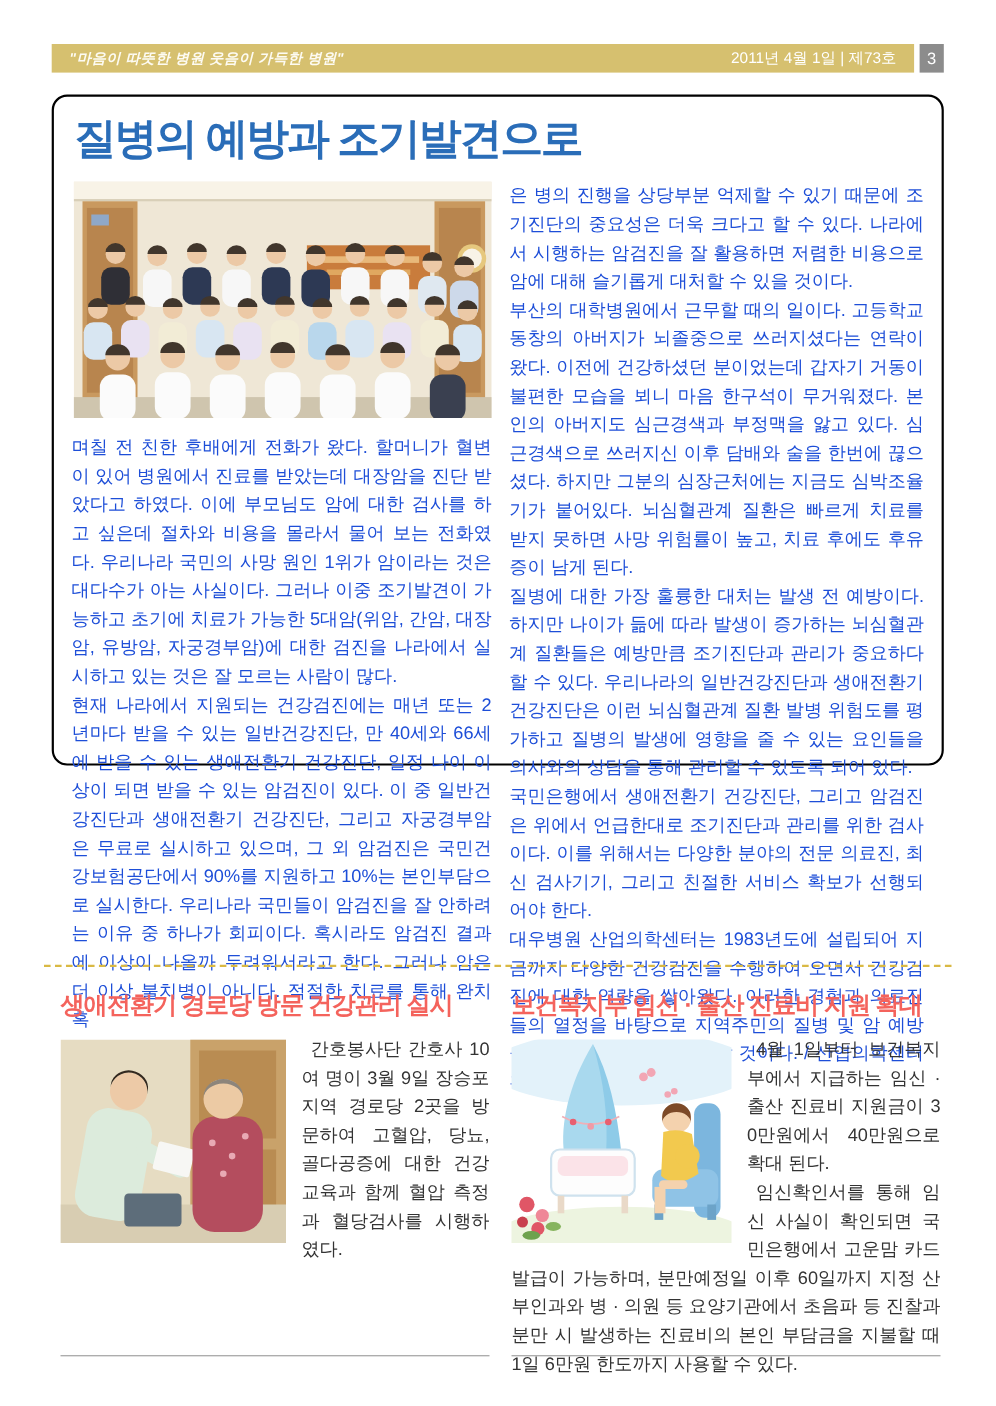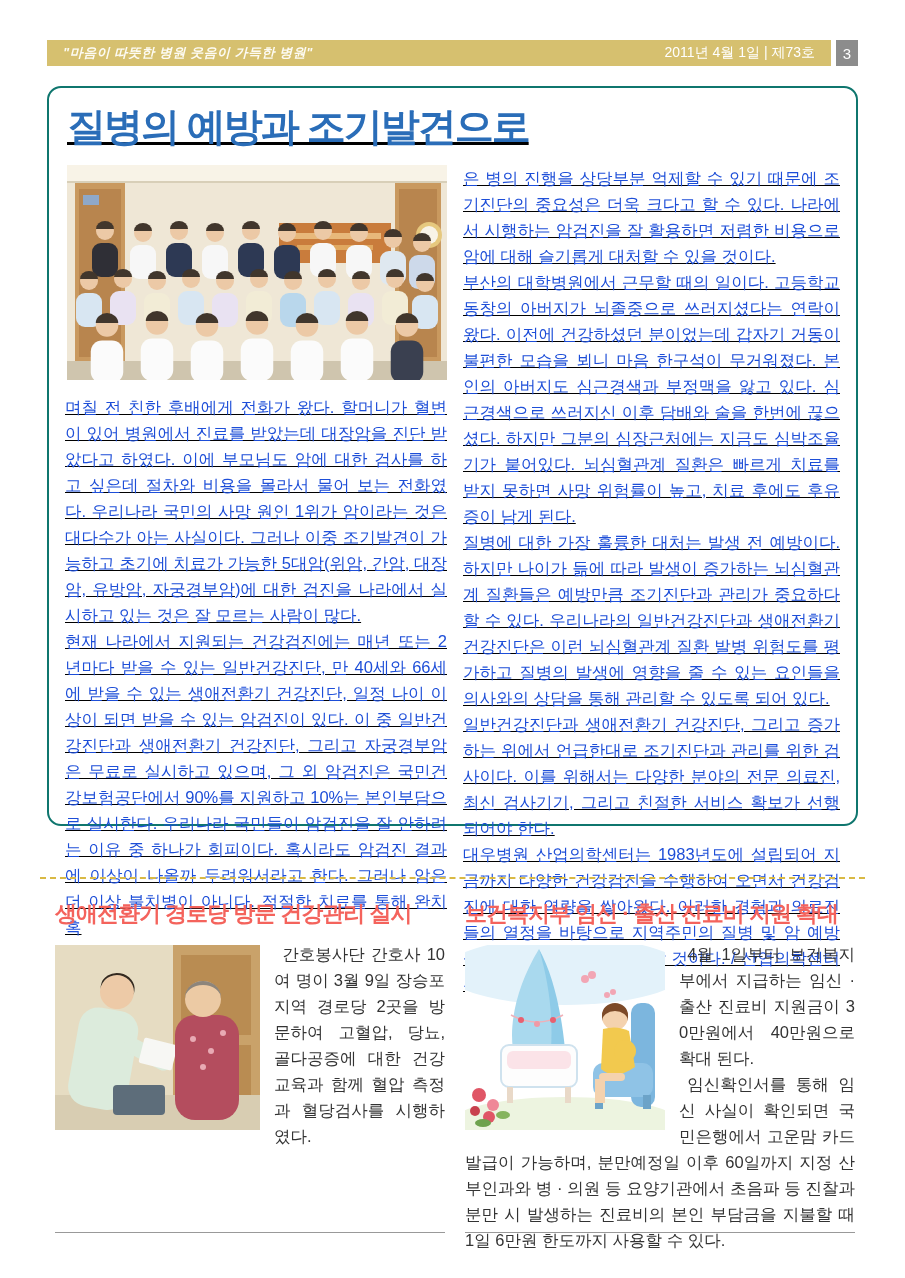--- a/index.html
+++ b/index.html
@@ -14,22 +14,22 @@
     flex:1; background:#d6c06f; display:flex; align-items:center; justify-content:space-between;
     padding:0 16px;
   }
   .motto { color:#fdfbf3; font-style:italic; font-weight:bold; font-size:13px; letter-spacing:.5px; }
   .issue-date { color:#ffffff; font-size:14px;text-align:right; }
   .page-num { width:22px; margin-left:5px; background:#8c8c8c; color:#ffffff; font-size:15px;
     display:flex; align-items:center; justify-content:center; }
 
   
   .main-box {
-    position:absolute; top:86px; left:47px; width:811px; height:740px; box-sizing:border-box;
-    border:2px solid #0f766e; border-radius:14px; padding:12px 16px 0 16px; background:#fff;text-decoration:underline;
+    position:absolute; top:86px; left:47px; width:811px; height:610px; box-sizing:border-box;
+    border:2px solid #000000; border-radius:14px; padding:12px 16px 0 16px; background:#fff;
   }
   .title-l1 { font-size:39px; font-weight:bold; color:#2a6db8; letter-spacing:-2px; line-height:1.2; margin:4px 0 0 2px; }
   .title-l2 { font-size:44px; font-weight:bold; color:#74abdf; letter-spacing:-2px; line-height:1.15; margin:0 0 0 200px; }
   .columns { display:flex; gap:16px; margin-top:14px; }
   .col { width:385px; }
   .photo-wrap { width:380px; height:215px; margin:0 0 14px 2px; }
   p.body { margin:0; font-size:16.5px; line-height:26px; color:#1d4ed8; text-align:justify; word-break:break-all; }
 
   
   .divider { position:absolute; top:877px; left:40px; width:825px; border-top:2px dashed #d9b944; }
@@ -117,21 +117,21 @@
             <use href="#pp" transform="translate(340,168) scale(1.25)" style="color:#3a4050"></use>
           </svg>
         </div>
         <p class="body">며칠 전 친한 후배에게 전화가 왔다. 할머니가 혈변이 있어 병원에서 진료를 받았는데 대장암을 진단 받았다고 하였다. 이에 부모님도 암에 대한 검사를 하고 싶은데 절차와 비용을 몰라서 물어 보는 전화였다. 우리나라 국민의 사망 원인 1위가 암이라는 것은 대다수가 아는 사실이다. 그러나 이중 조기발견이 가능하고 초기에 치료가 가능한 5대암(위암, 간암, 대장암, 유방암, 자궁경부암)에 대한 검진을 나라에서 실시하고 있는 것은 잘 모르는 사람이 많다.</p>
         <p class="body">현재 나라에서 지원되는 건강검진에는 매년 또는 2년마다 받을 수 있는 일반건강진단, 만 40세와 66세에 받을 수 있는 생애전환기 건강진단, 일정 나이 이상이 되면 받을 수 있는 암검진이 있다. 이 중 일반건강진단과 생애전환기 건강진단, 그리고 자궁경부암은 무료로 실시하고 있으며, 그 외 암검진은 국민건강보험공단에서 90%를 지원하고 10%는 본인부담으로 실시한다. 우리나라 국민들이 암검진을 잘 안하려는 이유 중 하나가 회피이다. 혹시라도 암검진 결과에 이상이 나올까 두려워서라고 한다. 그러나 암은 더 이상 불치병이 아니다. 적절한 치료를 통해 완치 혹</p>
       </div>
       <div class="col">
         <p class="body">은 병의 진행을 상당부분 억제할 수 있기 때문에 조기진단의 중요성은 더욱 크다고 할 수 있다. 나라에서 시행하는 암검진을 잘 활용하면 저렴한 비용으로 암에 대해 슬기롭게 대처할 수 있을 것이다.</p>
         <p class="body">부산의 대학병원에서 근무할 때의 일이다. 고등학교 동창의 아버지가 뇌졸중으로 쓰러지셨다는 연락이 왔다. 이전에 건강하셨던 분이었는데 갑자기 거동이 불편한 모습을 뵈니 마음 한구석이 무거워졌다. 본인의 아버지도 심근경색과 부정맥을 앓고 있다. 심근경색으로 쓰러지신 이후 담배와 술을 한번에 끊으셨다. 하지만 그분의 심장근처에는 지금도 심박조율기가 붙어있다. 뇌심혈관계 질환은 빠르게 치료를 받지 못하면 사망 위험률이 높고, 치료 후에도 후유증이 남게 된다.</p>
         <p class="body">질병에 대한 가장 훌륭한 대처는 발생 전 예방이다. 하지만 나이가 듦에 따라 발생이 증가하는 뇌심혈관계 질환들은 예방만큼 조기진단과 관리가 중요하다 할 수 있다. 우리나라의 일반건강진단과 생애전환기 건강진단은 이런 뇌심혈관계 질환 발병 위험도를 평가하고 질병의 발생에 영향을 줄 수 있는 요인들을 의사와의 상담을 통해 관리할 수 있도록 되어 있다.</p>
-        <p class="body">일반건강진단과 생애전환기 건강진단, 그리고 증가하는 위에서 언급한대로 조기진단과 관리를 위한 검사이다. 이를 위해서는 다양한 분야의 전문 의료진, 최신 검사기기, 그리고 친절한 서비스 확보가 선행되어야 한다.</p>
+        <p class="body">국민은행에서 생애전환기 건강진단, 그리고 암검진은 위에서 언급한대로 조기진단과 관리를 위한 검사이다. 이를 위해서는 다양한 분야의 전문 의료진, 최신 검사기기, 그리고 친절한 서비스 확보가 선행되어야 한다.</p>
         <p class="body">대우병원 산업의학센터는 1983년도에 설립되어 지금까지 다양한 건강검진을 수행하여 오면서 건강검진에 대한 역량을 쌓아왔다. 이러한 경험과 의료진들의 열정을 바탕으로 지역주민의 질병 및 암 예방을 위한 노력을 계속해 나갈 것이다. / 산업의학센터 홍대균 산업의학과장</p>
       </div>
     </div>
   </div>
 
   <div class="divider"></div>
 
   <div class="bottom">
 
     <div class="news">

